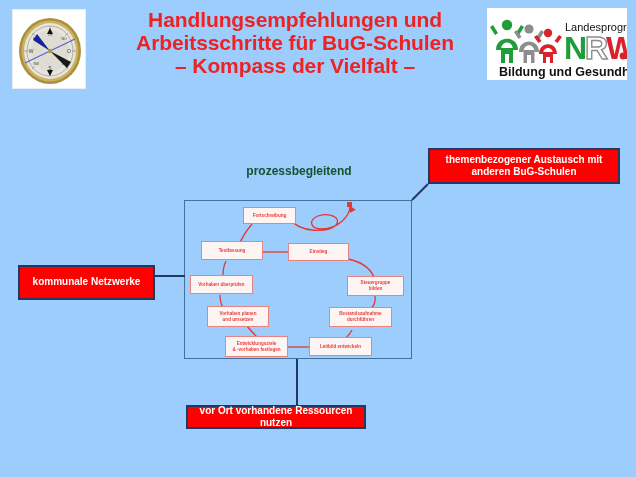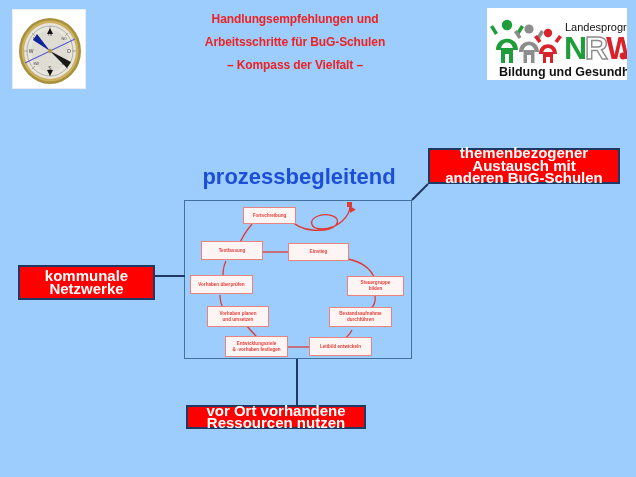--- a/index.html
+++ b/index.html
@@ -38,35 +38,35 @@
     background: #ffffff;
     box-sizing: border-box;
   }
   .header-title {
     position: absolute;
     left: 120px; top: 8px;
     width: 350px;
     text-align: center;
     color: #ee2222;
     font-weight: bold;
-    font-size: 12px;
+    font-size: 21px;
     line-height: 23px;
     letter-spacing: -0.1px;
   }
   .header-title .line { display: block; white-space: nowrap; }
 
   
   .process-label {
     position: absolute;
     left: 184px; top: 164px;
     width: 230px;
     text-align: center;
-    color: #1d4ed8;
+    color: #14532d;
     font-weight: bold;
-    font-size: 22px;
+    font-size: 12px;
   }
 
   
   .diagram-frame {
     position: absolute;
     left: 184px; top: 200px;
     width: 228px; height: 159px;
     border: 1px solid #44709f;
     box-sizing: border-box;
     background: transparent;
@@ -91,21 +91,21 @@
   }
   .cycle-box span { display: block; }
 
   
   .callout {
     position: absolute;
     background: #fe0000;
     border: 2px solid #1f3864;
     color: #ffffff;
     font-weight: bold;
-    font-size: 15px;
+    font-size: 10px;
     line-height: 12.5px;
     text-align: center;
     display: flex;
     align-items: center;
     justify-content: center;
     box-sizing: border-box;
     z-index: 6;
   }
   #callout-topic { left: 428px; top: 148px; width: 192px; height: 36px; padding: 2px 4px; }
   #callout-network { left: 18px; top: 265px; width: 137px; height: 35px; }

